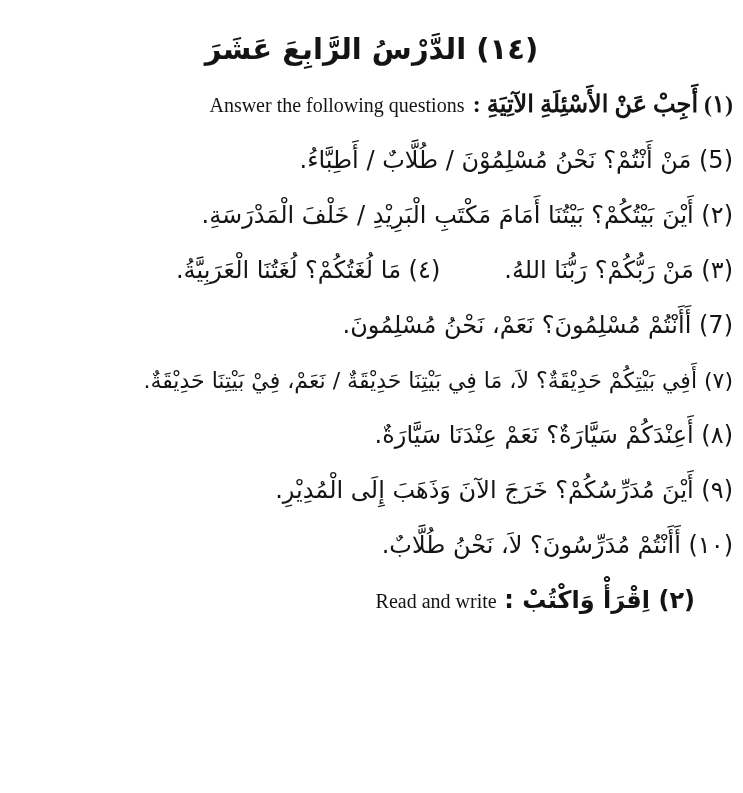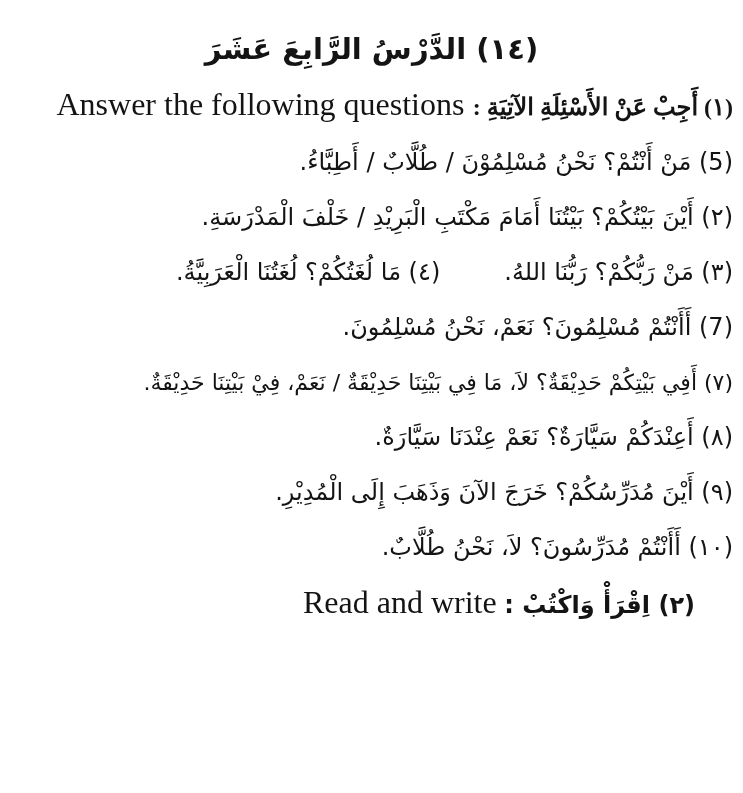--- a/index.html
+++ b/index.html
@@ -20,21 +20,21 @@
     letter-spacing:0.5px;
   }
   .line{
     direction:rtl;text-align:right;
     font-size:24px;line-height:55px;
     white-space:nowrap;
   }
   .line.tight{font-size:22px;}
   .en{
     font-family:"Liberation Serif","DejaVu Serif",serif;
-    font-size:32px;
+    font-size:20px;
     white-space:nowrap;
   }
   .heading{font-weight:bold;}
   .heading .ar{font-weight:bold;font-family:Liberation Serif, serif;}
   .heading .en{font-weight:normal;}
   .pair-line{
     direction:rtl;
     display:flex;
     justify-content:flex-start;
     gap:64px;

